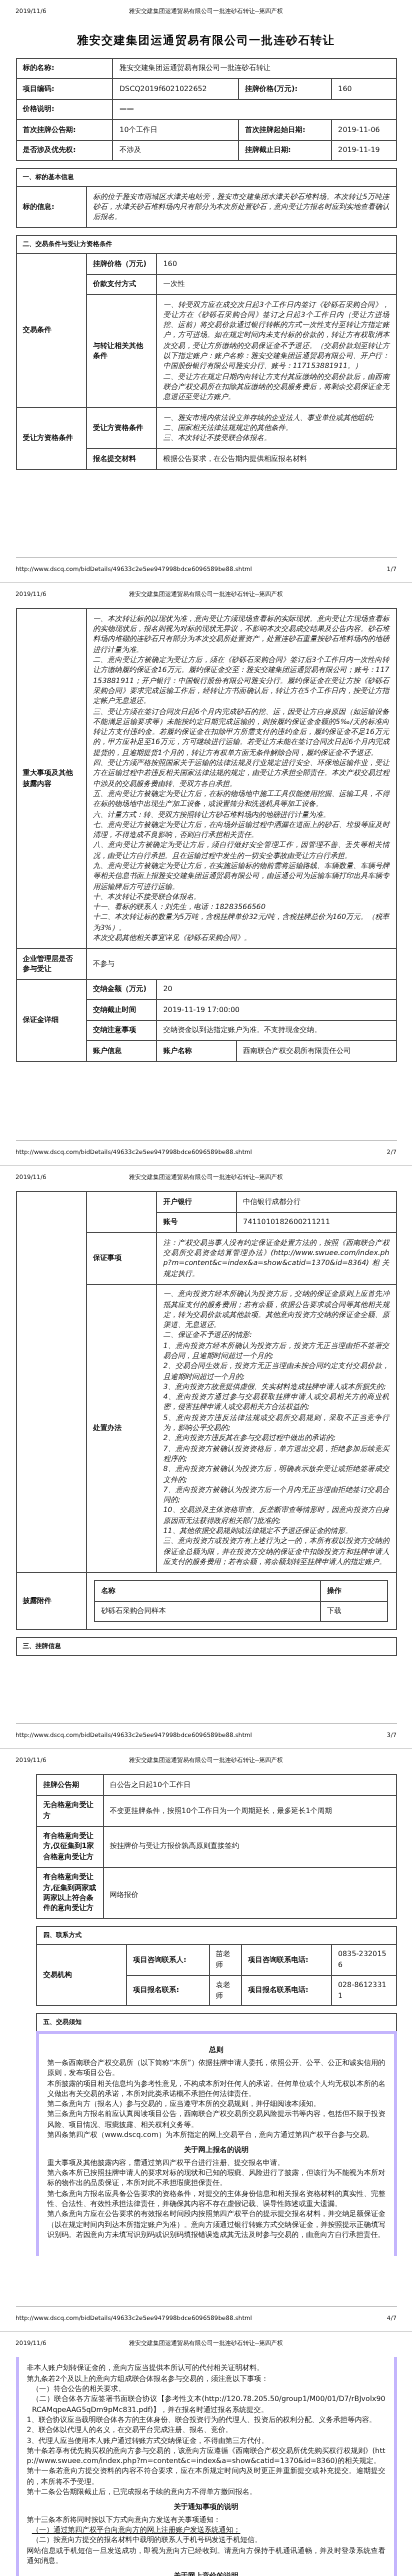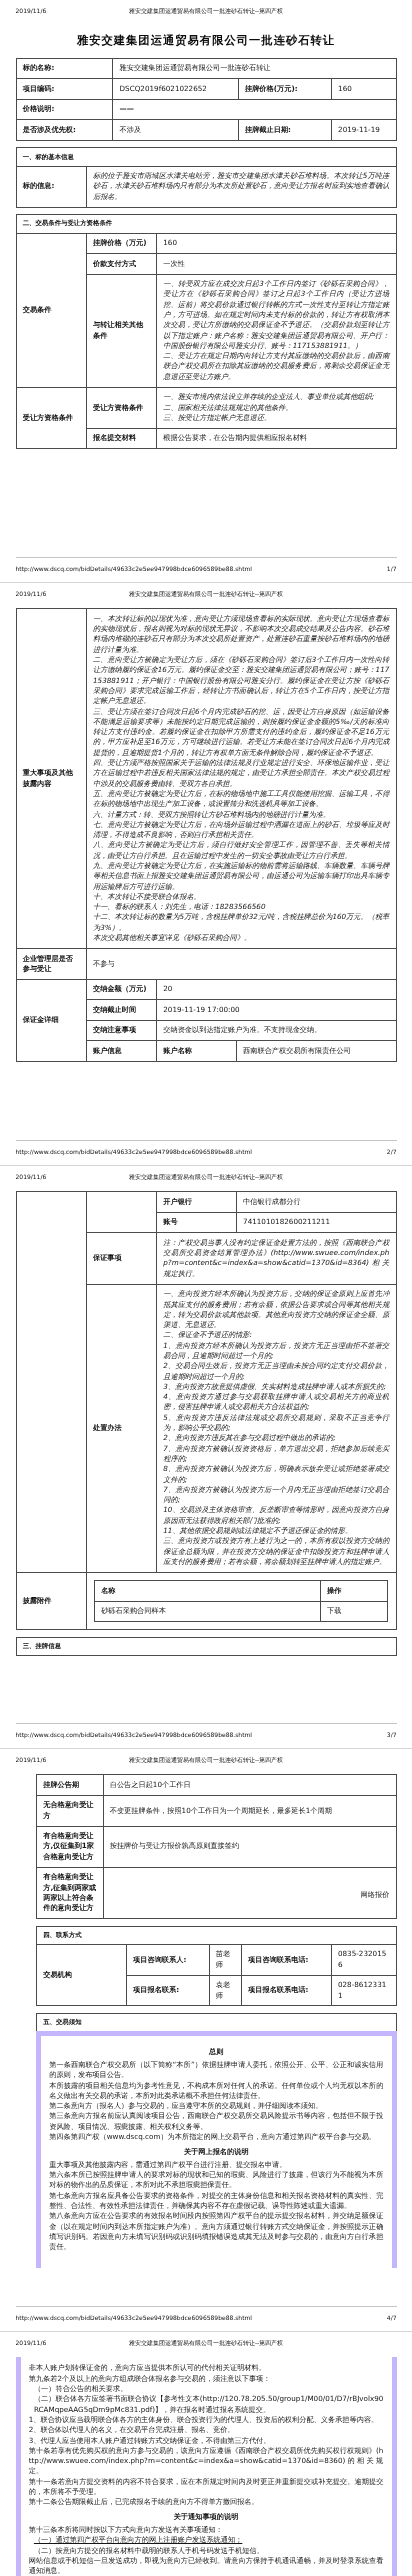--- a/index.html
+++ b/index.html
@@ -13,21 +13,21 @@
   .pf-line{display:flex;justify-content:space-between;font-size:6px;color:#101010;}
   .pc{margin:0 15.5px;}
   .doc-title{text-align:center;font-size:11.3px;font-weight:bold;letter-spacing:1px;margin:11.3px 0 9.3px;color:#0d0d0d;}
   table.t{width:100%;border-collapse:collapse;font-size:7.2px;color:#141414;table-layout:fixed;}
   table.t td{border:1px solid #4a4a4a;padding:4.6px 6.2px;vertical-align:middle;line-height:10.3px;word-break:break-all;}
   td.lbl,.lbl{font-weight:bold;}
   td.top{vertical-align:top;}
   .secbar{border:1px solid #4a4a4a;font-weight:bold;font-size:6.4px;padding:4.1px 6.2px;margin-top:6.7px;color:#0e0e0e;}
   .attach-t{margin-top:-1px;}
   .cellp p{margin:0;text-align:justify;font-style:italic;}
-  .txtbox{border:5px solid #c4b5fd;margin-top:-1px;padding:6.2px 8.2px;font-size:7.2px;line-height:10.3px;}
+  .txtbox{border:3px solid #c4b5fd;margin-top:-1px;padding:6.2px 8.2px;font-size:7.2px;line-height:10.3px;}
   .txtbox p{margin:0;text-align:justify;word-break:break-all;}
   .txtbox .sub{text-align:center;font-weight:bold;margin:4.6px 0 2.6px;}
   .no-bottom{border-bottom:none;}
   .no-top{border-top:none;margin-top:0;}
   .inner-t td{border:1px solid #4a4a4a;}
   .blankcell{background:#fff;}
   .dl{color:#141414;}
 </style>
 </head>
 <body>
@@ -56,20 +56,26 @@
         <td class="lbl">项目编码:</td>
         <td>DSCQ2019f6021022652</td>
         <td class="lbl">挂牌价格(万元):</td>
         <td>160</td>
       </tr>
       <tr>
         <td class="lbl">价格说明:</td>
         <td colspan="3" class="lbl">——</td>
       </tr>
       <tr>
+        <td class="lbl">首次挂牌公告期:</td>
+        <td>10个工作日</td>
+        <td class="lbl">首次挂牌起始日期:</td>
+        <td>2019-11-06</td>
+      </tr>
+      <tr>
         <td class="lbl">是否涉及优先权:</td>
         <td>不涉及</td>
         <td class="lbl">挂牌截止日期:</td>
         <td>2019-11-19</td>
       </tr>
     </tbody>
       </table>
 
     <div class="secbar">一、标的基本信息</div>
     <table class="t attach-t">
@@ -110,21 +116,21 @@
           <p>一、转受双方应在成交次日起3个工作日内签订《砂砾石采购合同》，受让方在《砂砾石采购合同》签订之日起3个工作日内（受让方进场挖、运前）将交易价款通过银行转帐的方式一次性支付至转让方指定账户，方可进场。如在规定时间内未支付标的价款的，转让方有权取消本次交易，受让方所缴纳的交易保证金不予退还。（交易价款划至转让方以下指定账户：账户名称：雅安交建集团运通贸易有限公司、开户行：中国股份银行有限公司雅安分行、账号：117153881911。）</p>
           <p>二、受让方在规定日期内向转让方支付其应缴纳的交易价款后，由西南联合产权交易所在扣除其应缴纳的交易服务费后，将剩余交易保证金无息退还至受让方账户。</p>
         </td>
       </tr>
       <tr>
         <td class="lbl" rowspan="2">受让方资格条件</td>
         <td class="lbl">受让方资格条件</td>
         <td class="cellp">
           <p>一、雅安市境内依法设立并存续的企业法人、事业单位或其他组织;</p>
           <p>二、国家相关法律法规规定的其他条件。</p>
-          <p>三、按受让方指定帐户无息退还。</p>
+          <p>三、本次转让不接受联合体报名。</p>
         </td>
       </tr>
       <tr>
         <td class="lbl">报名提交材料</td>
         <td>根据公告要求，在公告期内提供相应报名材料</td>
       </tr>
     </tbody>
       </table>
   </div>
   <div class="pf">
@@ -305,21 +311,21 @@
       <tr>
         <td class="lbl">无合格意向受让方</td>
         <td>不变更挂牌条件，按照10个工作日为一个周期延长，最多延长1个周期</td>
       </tr>
       <tr>
         <td class="lbl">有合格意向受让方,仅征集到1家合格意向受让方</td>
         <td>按挂牌价与受让方报价孰高原则直接签约</td>
       </tr>
       <tr>
         <td class="lbl">有合格意向受让方,征集到两家或两家以上符合条件的意向受让方</td>
-        <td class="top" style="padding-top:9.3px;text-align:right;">网络报价</td>
+        <td class="top" style="padding-top:9.3px;">网络报价</td>
       </tr>
     </tbody>
       </table>
 
     <div class="secbar">四、联系方式</div>
     <table class="t attach-t">
       <colgroup>
           <col style="width:25%">
           <col style="width:23%">
           <col style="width:9%">

